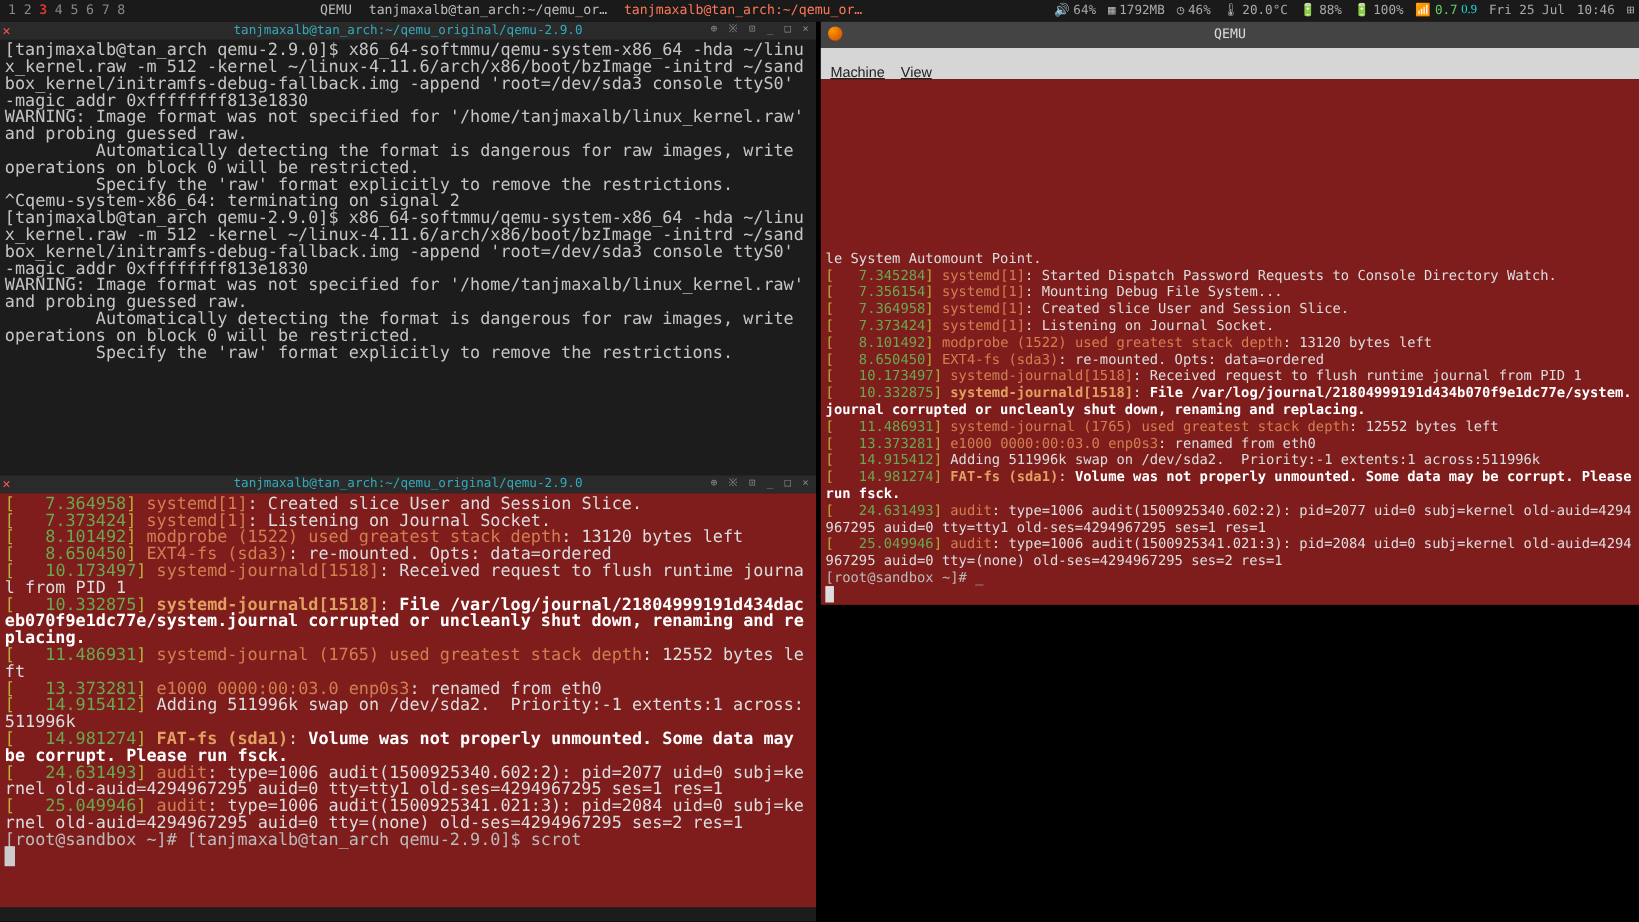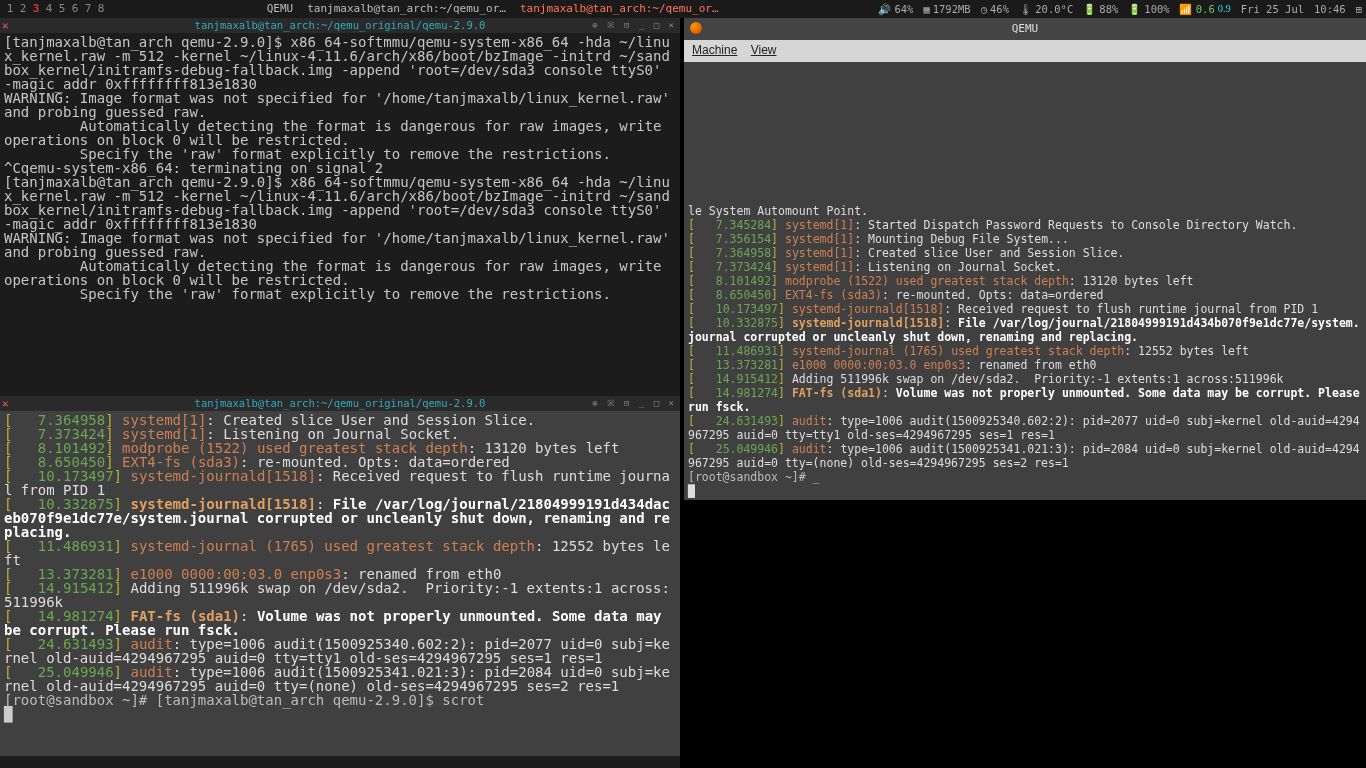--- a/index.html
+++ b/index.html
@@ -75,21 +75,21 @@
   white-space: pre-wrap;
   word-break: break-all;
   font-size: 14px;
   line-height: 14px;
 }
 
 .top-term { height: 378px; overflow: hidden; }
 .top-term .term-body { background: #1c1c1c; color: #c5c5c5; height: 363px; }
 
 .bot-term { height: 372px; overflow: hidden; }
-.bot-term .term-body { background: #404040; color: #ccc; height: 345px; }
+.bot-term .term-body { background: #7f1d1d; color: #ccc; height: 345px; }
 
 .qemu-title {
   height: 22px;
   background: #444;
   text-align: center;
   color: #ddd;
   font-size: 11px;
   line-height: 22px;
   position: relative;
 }
@@ -98,33 +98,33 @@
   left: 6px; top: 4px;
   width: 12px; height: 12px;
   border-radius: 50%;
   background: radial-gradient(circle at 30% 30%, #f90, #c40);
 }
 .qemu-menu {
   height: 22px;
   background: #d6d6d6;
   color: #222;
   font-size: 12px;
-  padding: 3px 8px;
+  padding: 13px 8px;
   font-family: sans-serif;
 }
 .qemu-menu span { margin-right: 10px; text-decoration: underline; }
 
 .qemu-body {
   padding: 2px 4px;
   white-space: pre-wrap;
   word-break: break-all;
   color: #ddd;
   font-size: 11.5px;
   line-height: 14px;
-  background: #404040;
+  background: #7f1d1d;
 }
 
 .lb { color: #b8b139; }
 .ts { color: #6aa84f; }
 .svc { color: #d08050; }
 .svcw { color: #e0a060; font-weight: bold; }
 .wht { color: #ddd; }
 .whtb { color: #fff; font-weight: bold; }
 .pmpt { color: #bbb; }
 </style>
@@ -147,21 +147,21 @@
     <span class="task-item">tanjmaxalb@tan_arch:~/qemu_or…</span>
     <span class="task-item active">tanjmaxalb@tan_arch:~/qemu_or…</span>
   </div>
   <div class="taskbar-right">
     <span>🔊 <span>64%</span></span>
     <span>▦ <span>1792MB</span></span>
     <span>◷ <span>46%</span></span>
     <span>🌡 <span>20.0°C</span></span>
     <span>🔋 <span>88%</span></span>
     <span>🔋 <span>100%</span></span>
-    <span>📶 <span class="c-green">0.6</span> <span class="c-cyan">0.9</span></span>
+    <span>📶 <span class="c-green">0.7</span> <span class="c-cyan">0.9</span></span>
     <span>Fri 25 Jul</span>
     <span>10:46</span>
     <span>⊞</span>
   </div>
 </div>
 
 <div class="left-half">
   <div class="top-term">
     <div class="term-title">
       <span class="x">✕</span>

